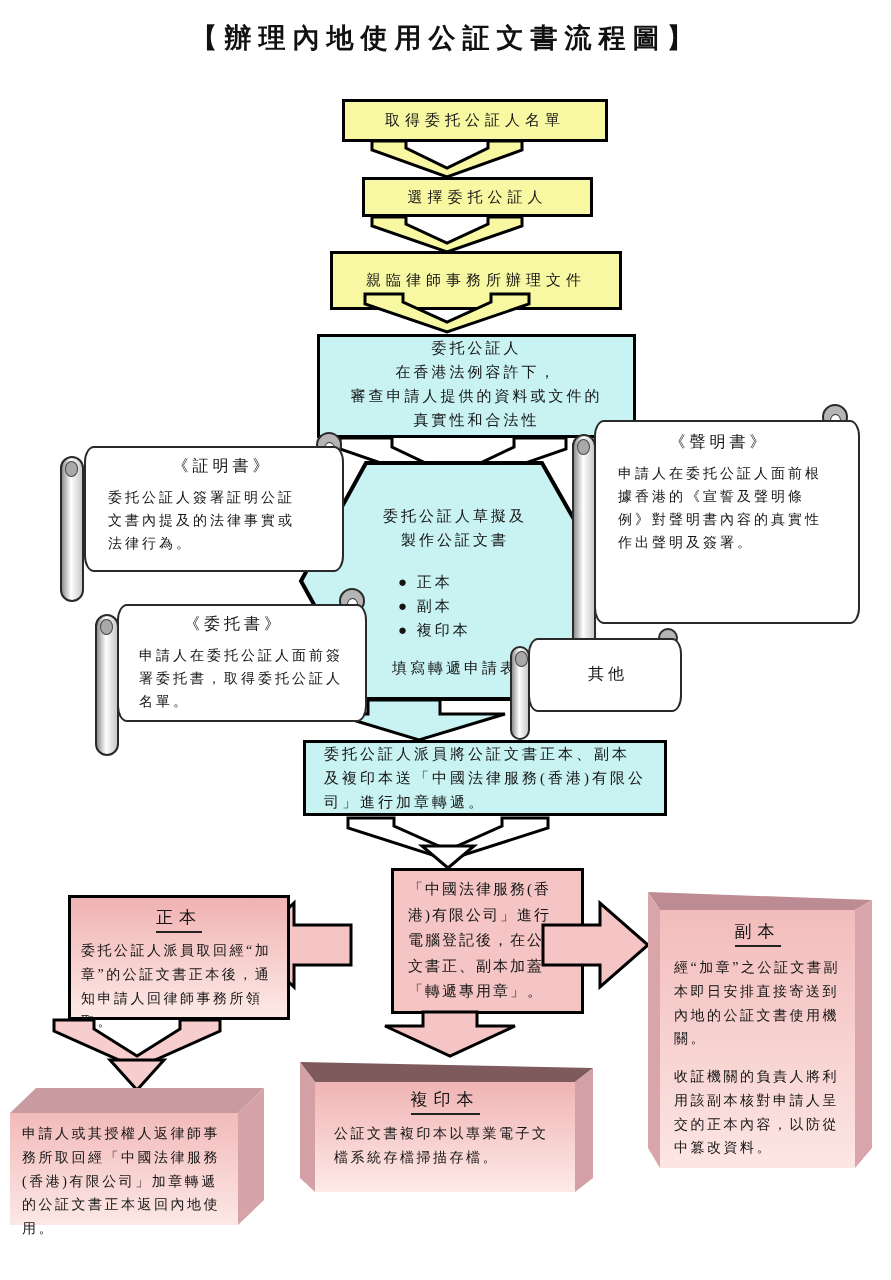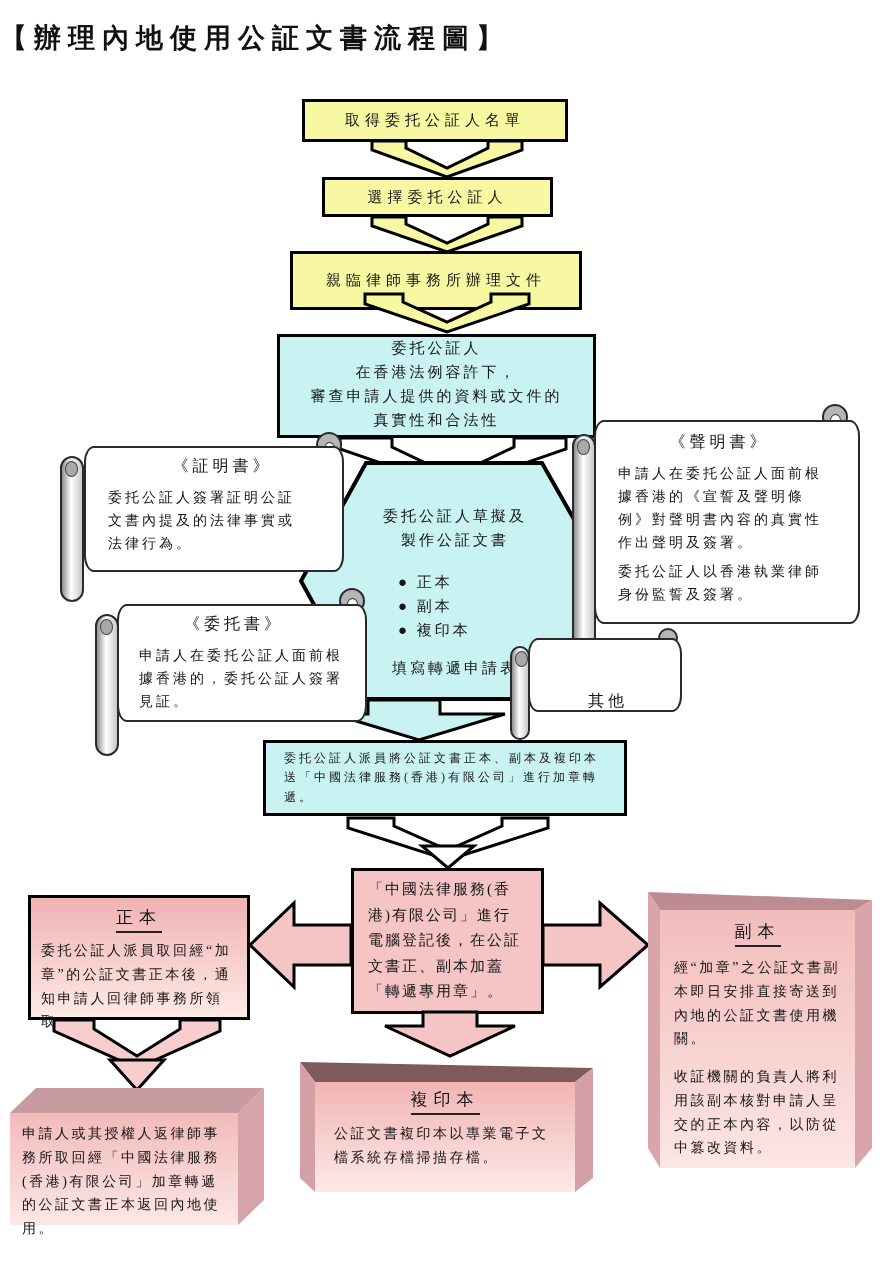--- a/index.html
+++ b/index.html
@@ -5,32 +5,32 @@
   :root{
     --yellow:#f8f8a2; --cyan:#c9f2f2; --pink:#f5c4c4; --ink:#151515;
   }
   html,body{margin:0;padding:0;background:#ffffff;}
   #canvas{
     position:relative; width:891px; height:1280px; margin:0 auto; background:#ffffff;
     font-family:"Liberation Serif","DejaVu Serif",serif; color:var(--ink); overflow:hidden;
   }
   .abs{position:absolute;}
   .pagetitle{
-    left:0; right:0; top:20px; text-align:left; font-size:27px; font-weight:bold;
+    left:0; right:0; top:20px; text-align:center; font-size:27px; font-weight:bold;
     letter-spacing:7px; color:#111;
   }
   .box{
     position:absolute; border:3px solid #000; display:flex; align-items:center;
-    justify-content:center; text-align:center; box-sizing:border-box;
+    justify-content:center; text-align:center; box-sizing:border-box;margin-left:40px;
   }
   .ybox{background:var(--yellow); font-size:15px; letter-spacing:5px;}
   .cbox{background:var(--cyan);}
   .pbox{background:var(--pink);}
   .multiline{white-space:pre-line;font-family:Liberation Mono, monospace;}
-  .bodytext{font-size:12px; letter-spacing:3px; line-height:1.6; text-align:left;}
+  .bodytext{font-size:15px; letter-spacing:3px; line-height:1.6; text-align:left;}
   .svgshape{position:absolute; overflow:visible;}
   
   .scroll{position:absolute;}
   .scroll-body{
     position:absolute; background:#fff; border:2px solid #2a2a2a; border-radius:10px/16px;
     box-sizing:border-box;
   }
   .roll{
     position:absolute; width:24px; background:linear-gradient(90deg,#8f8f8f,#ffffff 45%,#c9c9c9);
     border:2px solid #2a2a2a; border-radius:12px; box-sizing:border-box;
@@ -119,36 +119,35 @@
     <div class="scroll-title" style="top:26px;">《証明書》</div>
     <div class="scroll-text" style="left:48px;top:56px;width:200px;">委托公証人簽署証明公証文書內提及的法律事實或法律行為。</div>
   </div>
 
   <div class="scroll" style="left:572px;top:402px;width:295px;height:270px;z-index:2;">
     <div class="curl" style="left:250px;top:2px;"></div>
     <div class="scroll-body" style="left:22px;top:18px;width:266px;height:204px;"></div>
     <div class="roll" style="left:0;top:32px;height:232px;"></div>
     <div class="scroll-title" style="top:30px;">《聲明書》</div>
     <div class="scroll-text" style="left:46px;top:60px;width:210px;">申請人在委托公証人面前根據香港的《宣誓及聲明條例》對聲明書內容的真實性作出聲明及簽署。</div>
-    <div class="scroll-text" style="left:46px;top:158px;width:210px;">委托公証人以香港執業律師身份監誓及簽署。</div>
   </div>
 
   <div class="scroll" style="left:95px;top:588px;width:278px;height:178px;z-index:2;">
     <div class="curl" style="left:244px;top:0px;"></div>
     <div class="scroll-body" style="left:22px;top:16px;width:250px;height:118px;"></div>
     <div class="roll" style="left:0;top:26px;height:142px;"></div>
     <div class="scroll-title" style="top:26px;">《委托書》</div>
-    <div class="scroll-text" style="left:44px;top:56px;width:206px;">申請人在委托公証人面前根據香港的，委托公証人簽署見証。</div>
+    <div class="scroll-text" style="left:44px;top:56px;width:206px;">申請人在委托公証人面前簽署委托書，取得委托公証人名單。</div>
   </div>
 
   <div class="scroll" style="left:510px;top:622px;width:196px;height:106px;z-index:2;">
     <div class="curl" style="left:148px;top:6px;width:20px;height:20px;"></div>
     <div class="scroll-body" style="left:18px;top:16px;width:154px;height:74px;"></div>
     <div class="roll" style="left:0;top:24px;height:94px;width:20px;"></div>
-    <div class="scroll-title" style="top:42px;margin-top:27px;">其他</div>
+    <div class="scroll-title" style="top:42px;">其他</div>
   </div>
 
   <svg class="svgshape" style="left:333px;top:700px;" width="172" height="40">
     <polygon points="35,0 107,0 107,14 172,14 86,40 0,14 35,14" style="fill:var(--cyan);stroke:#000;stroke-width:3;"></polygon>
   </svg>
 
   <div class="box cbox bodytext" style="left:263px;top:740px;width:364px;height:76px;justify-content:flex-start;padding:4px 18px;">
     <span>委托公証人派員將公証文書正本、副本及複印本送「中國法律服務(香港)有限公司」進行加章轉遞。</span>
   </div>
 

